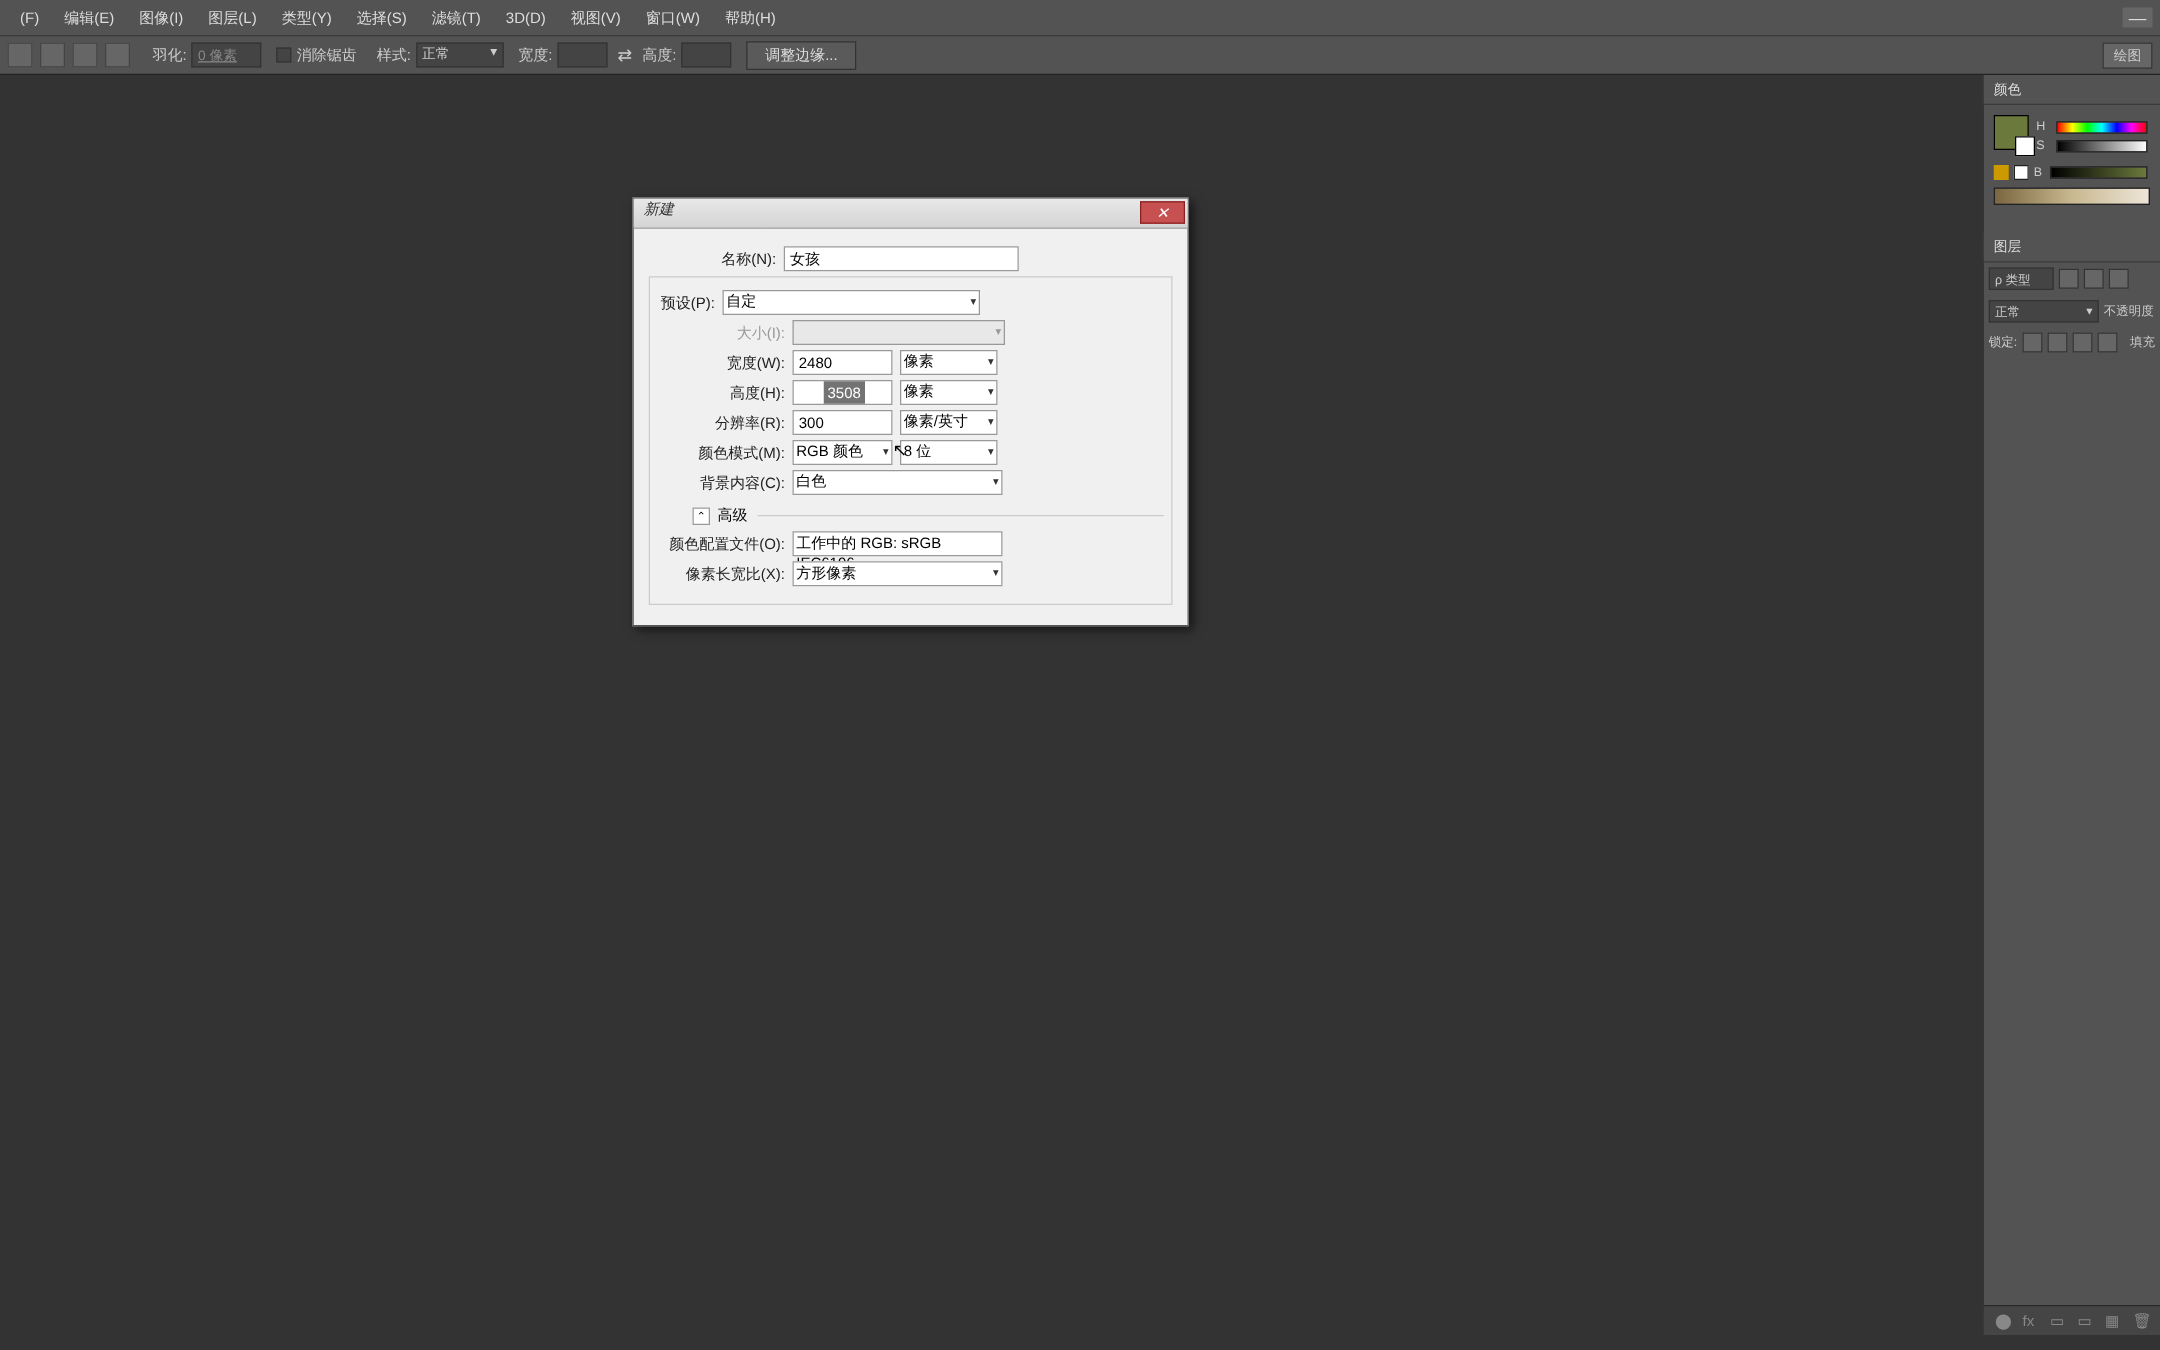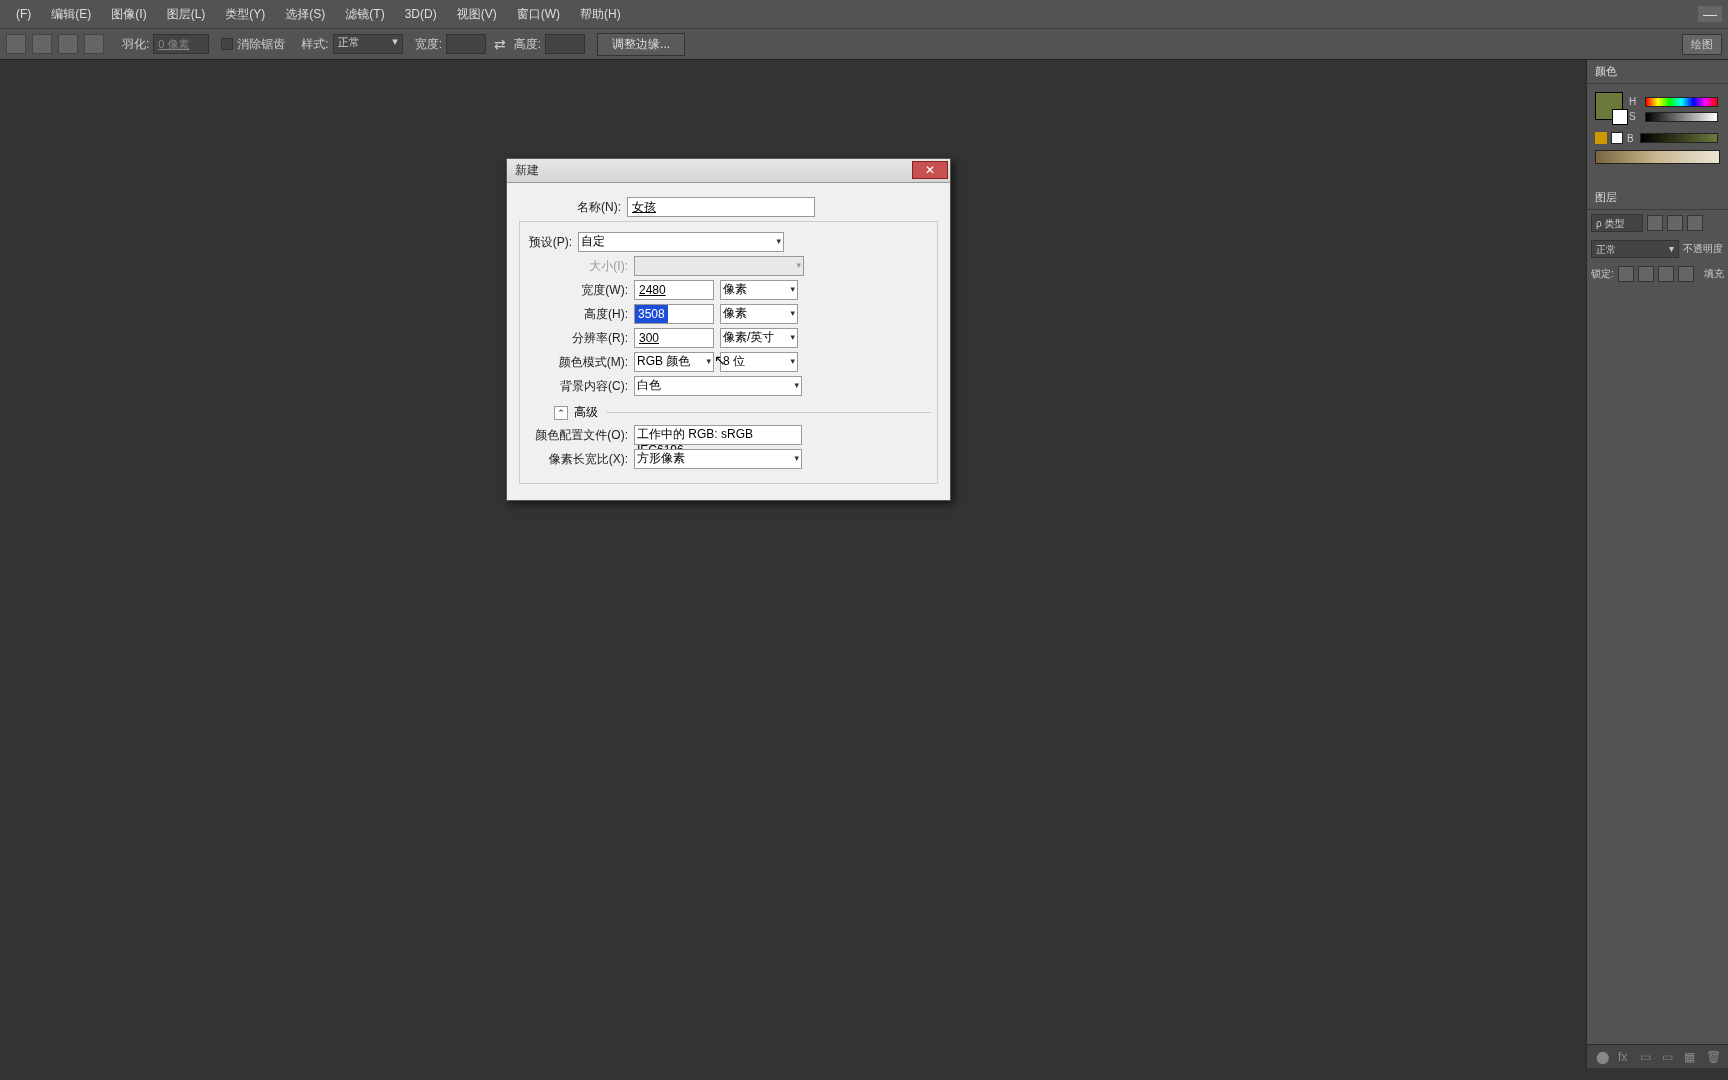--- a/index.html
+++ b/index.html
@@ -40,30 +40,30 @@
 .layers-toolbar { display: flex; align-items: center; padding: 4px; gap: 4px; }
 .lyr-select { background: #444; border: 1px solid #333; color: #ccc; font-size: 10px; padding: 2px 4px; width: 52px; height: 18px; }
 .lyr-icon { width: 16px; height: 16px; background: #666; border: 1px solid #333; }
 .layers-row2 { display: flex; align-items: center; padding: 4px; gap: 4px; font-size: 10px; color: #ccc; }
 .lock-row { display: flex; align-items: center; padding: 4px; gap: 4px; font-size: 10px; color: #ccc; }
 .layers-footer { position: absolute; bottom: 0; left: 0; right: 0; height: 24px; background: #454545; display: flex; align-items: center; justify-content: flex-end; gap: 8px; padding: 0 8px; border-top: 1px solid #2a2a2a; }
 .footer-icon { width: 14px; height: 14px; color: #888; font-size: 12px; }
 
 
 .dialog { position: absolute; left: 506px; top: 158px; width: 445px; background: #f0f0f0; border: 1px solid #555; box-shadow: 3px 3px 8px rgba(0,0,0,0.6); }
-.dialog-title { background: linear-gradient(#e8e8e8, #d4d4d4); height: 24px; display: flex; align-items: center; padding: 0 8px; font-size: 12px; color: #333; border-bottom: 1px solid #999; position: relative; }
+.dialog-title { background: linear-gradient(#e8e8e8, #d4d4d4); height: 24px; display: flex; align-items: flex-start; padding: 0 8px; font-size: 12px; color: #333; border-bottom: 1px solid #999; position: relative; font-style: italic; }
 .dialog-close { position: absolute; right: 2px; top: 2px; width: 36px; height: 18px; background: #c75050; color: #fff; display: flex; align-items: center; justify-content: center; font-size: 12px; border: 1px solid #8b2020; }
 .dialog-body { padding: 10px 12px 16px 12px; display: flex; }
 .dialog-left { flex: 1; }
 .dialog-right { width: 106px; padding-left: 10px; }
 
 .field-row { display: flex; align-items: center; margin: 4px 0; font-size: 12px; }
 .field-label { width: 108px; text-align: right; padding-right: 6px; color: #222; }
 .field-label.disabled { color: #999; }
-.field-input { height: 20px; border: 1px solid #999; background: #fff; padding: 0 4px; font-size: 12px; text-decoration: underline; }
+.field-input { height: 20px; border: 1px solid #999; background: #fff; padding: 0 4px; font-size: 12px; }
 .field-input.name { width: 188px; }
 .field-input.sel { width: 68px; background: #fff; }
 .field-select { height: 20px; border: 1px solid #999; background: #fff; padding: 0 2px; font-size: 12px; }
 .field-select .arrow { float: right; font-size: 9px; color: #333; padding-top: 3px; }
 .preset-select { width: 206px; }
 .size-select { width: 170px; }
 .unit-select { width: 78px; margin-left: 6px; }
 .bit-select { width: 78px; margin-left: 6px; }
 .bg-select { width: 168px; }
 .adv-select { width: 168px; }
@@ -72,21 +72,21 @@
 
 .dlg-btn { width: 96px; height: 22px; border: 1px solid #888; background: linear-gradient(#fdfdfd,#e4e4e4); font-size: 12px; margin-bottom: 6px; text-align: center; line-height: 20px; color: #222; }
 .dlg-btn.primary { background: linear-gradient(#d4e8ff,#a6d1ff); border: 1px solid #3a7bbf; }
 .dlg-btn.disabled { color: #999; }
 
 .advanced-row { display: flex; align-items: center; margin: 8px 0 4px 28px; font-size: 12px; }
 .chevron { width: 14px; height: 14px; border: 1px solid #999; font-size: 9px; text-align: center; line-height: 12px; margin-right: 6px; background: #fff; }
 
 .img-size { text-align: center; font-size: 12px; color: #222; margin-top: 130px; }
 
-.highlight { background: #1d4ed8; color: #fff; }
+.highlight { background: #737373; color: #fff; margin-left: 24px; }
 
 .cursor { position: absolute; left: 714px; top: 352px; font-size: 14px; color: #000; pointer-events: none; z-index: 100; }
 </style>
 </head>
 <body>
 
 <div class="menubar">
   <div class="menubar-item">(F)</div>
   <div class="menubar-item">编辑(E)</div>
   <div class="menubar-item">图像(I)</div>

